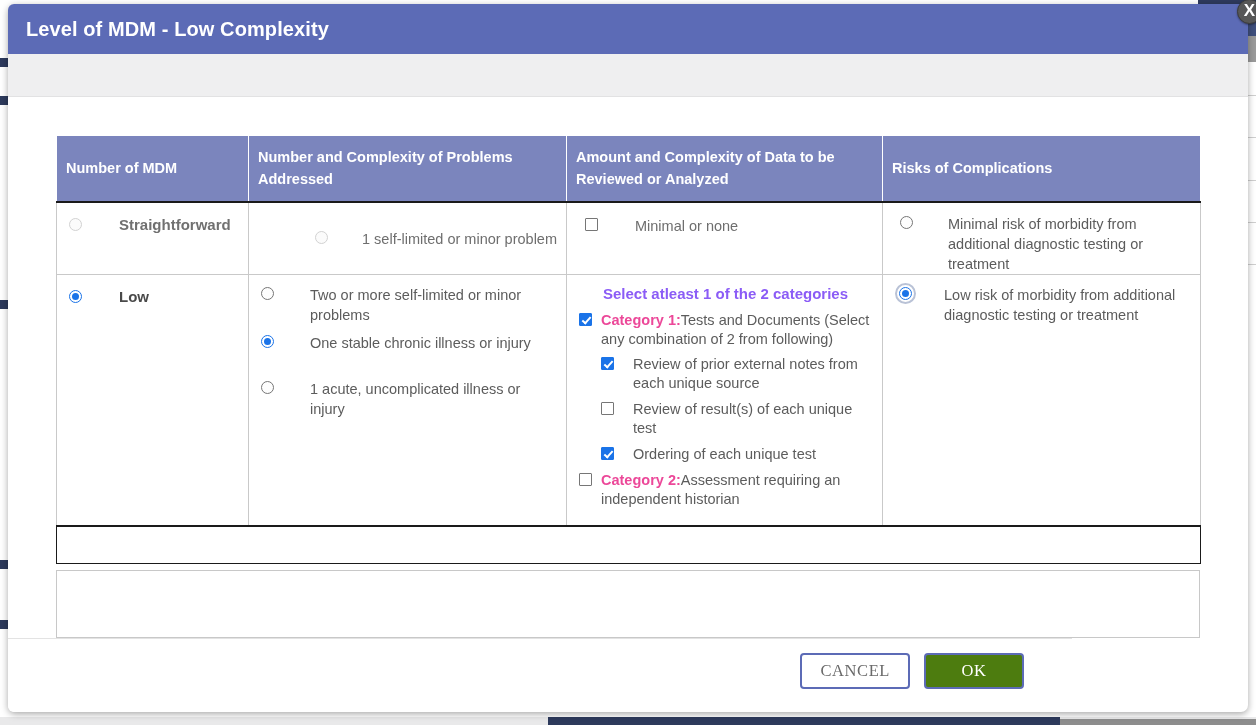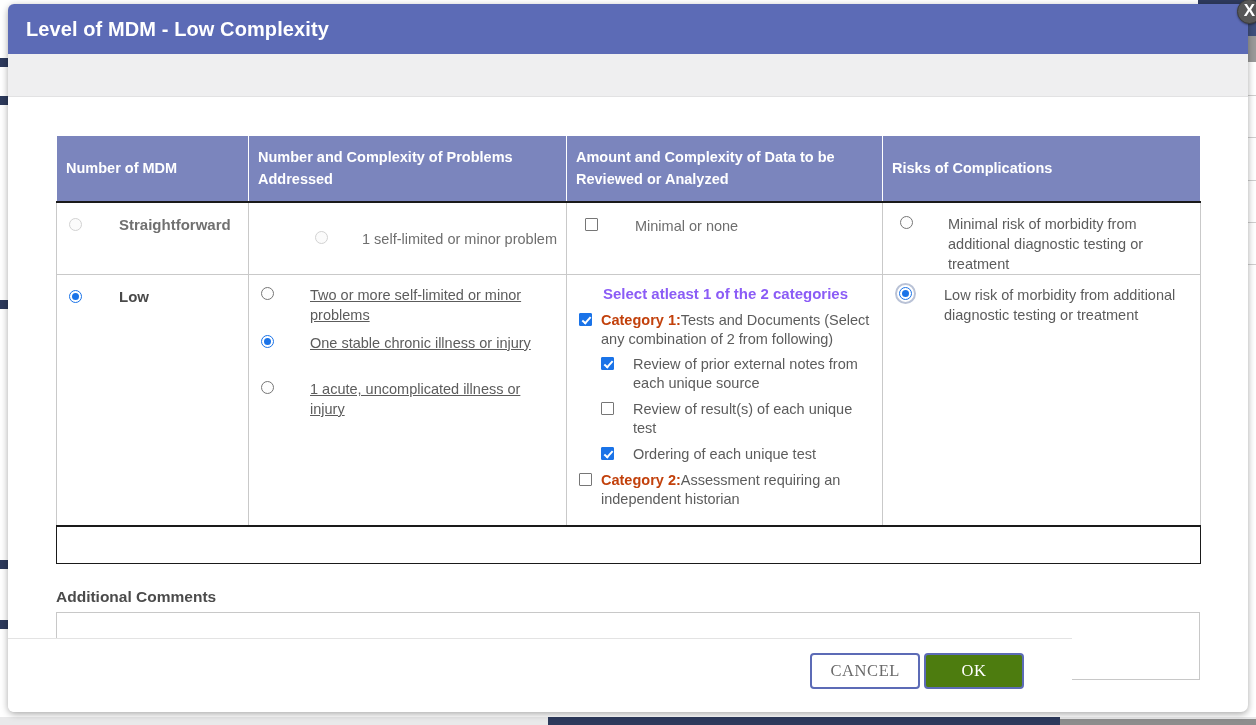--- a/index.html
+++ b/index.html
@@ -211,33 +211,33 @@
   .sf-data .ctl { margin-left: 18px; }
   .sf-data .txt { margin-left: 37px; color: #6e6e6e; }
   .sf-risk { padding: 11px 10px 0 0; }
   .sf-risk .ctl { margin-left: 17px; }
   .sf-risk .txt { margin-left: 35px; }
 
   
   .low-prob-wrap { padding: 10px 8px 14px 0; }
   .low-prob { margin-bottom: 0; }
   .low-prob .ctl { margin-left: 12px; }
-  .low-prob .txt { margin-left: 36px; text-decoration: underline; }
+  .low-prob .txt { margin-left: 36px; }
   .low-prob-spacer { height: 26px; }
 
   
   .low-data { padding: 10px 10px 10px 12px; }
   .data-head {
     font-size: 15px; font-weight: bold; color: #8b5cf6;
     text-align: center; margin-bottom: 9px;
   }
   .cat-row { display: flex; align-items: flex-start; margin-bottom: 6px; }
   .cat-row .ctl { flex: 0 0 auto; margin-right: 9px; }
   .cat-row .txt { font-size: 14.5px; color: #5c5c5c; line-height: 19px; }
-  .cat-row .txt b { color: #c2410c; font-weight: bold; }
+  .cat-row .txt b { color: #ec4899; font-weight: bold; }
   .sub-row { display: flex; align-items: flex-start; margin: 0 0 7px 22px; gap: 10px; }
   .sub-row .ctl { flex: 0 0 auto; margin-right: 9px; }
   .sub-row .txt { font-size: 14.5px; color: #5c5c5c; line-height: 19px; }
 
   
   .low-risk { padding: 10px 10px 0 0; }
   .low-risk .ctl { margin-left: 16px; }
   .low-risk .txt { margin-left: 32px; }
 
   
@@ -263,21 +263,21 @@
   #footer {
     position: absolute;
     left: 0; bottom: 0;
     width: 1064px; height: 74px;
     border-top: 1px solid #e3e3e3;
     background: #ffffff;
     border-radius: 0 0 6px 6px;
     display: flex; align-items: flex-start;
     justify-content: flex-end;
     padding: 14px 48px 0 0;
-    gap: 4px;
+    gap: 14px;
   }
   .btn {
     height: 36px;
     min-width: 96px;
     border-radius: 4px;
     font-size: 16.5px;
     letter-spacing: .6px;
     cursor: pointer;
     padding: 0 18px;
   }
@@ -451,21 +451,20 @@
           </td>
         </tr>
 
         <tr class="footrow">
           <td colspan="4"></td>
         </tr>
 
       </tbody>
     </table>
 
-    <div class="comments-label">Additional Comments</div>
     <textarea class="comments" placeholder="" style=""></textarea>
 
   </div>
 
   <div id="footer">
     <button class="btn btn-cancel">CANCEL</button>
     <button class="btn btn-ok">OK</button>
   </div>
 
 </div>

